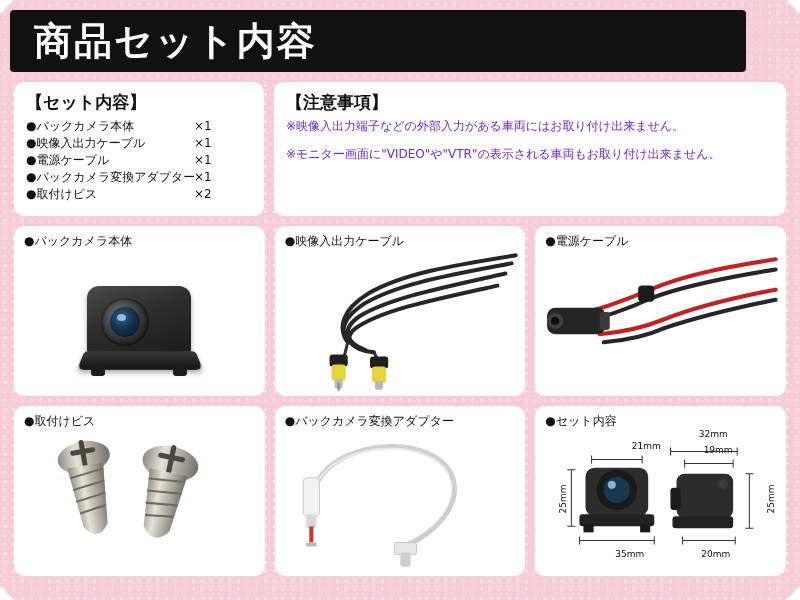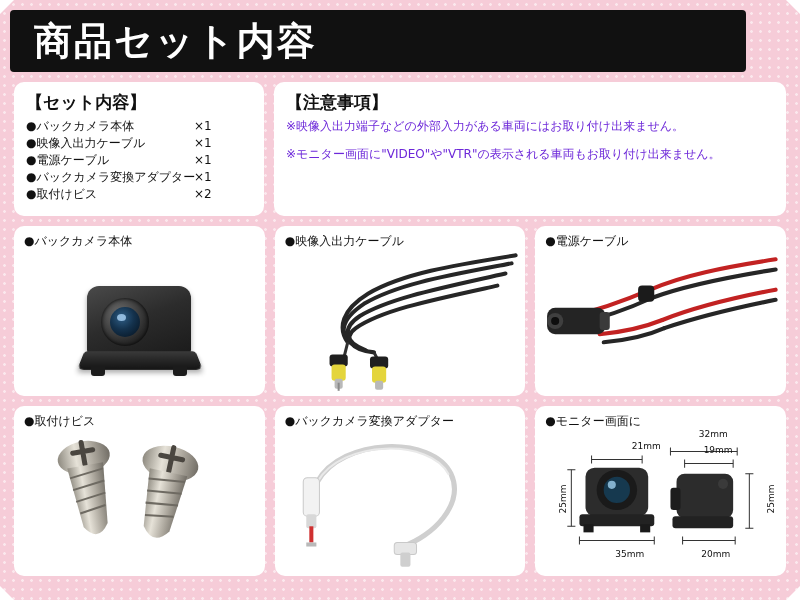--- a/index.html
+++ b/index.html
@@ -383,21 +383,21 @@
 
           <g>
             <rect x="112" y="112" width="22" height="12" rx="3" fill="#e6e6e6" stroke="#c9c9c9"></rect>
             <rect x="118" y="122" width="10" height="14" rx="2" fill="#cfcfcf"></rect>
           </g>
         </svg>
       </div>
     </div>
 
     <div class="cell">
-      <div class="cell-label">●モニター画面に</div>
+      <div class="cell-label">●セット内容</div>
       <div class="art">
         <svg class="svg-art" viewBox="0 0 236 140" preserveAspectRatio="xMidYMid meet">
 
           <g>
             <rect x="44" y="38" width="62" height="48" rx="9" fill="#2c2c2c"></rect>
             <circle cx="75" cy="60" r="20" fill="#1a1a1a"></circle>
             <circle cx="75" cy="60" r="13" fill="#16394f"></circle>
             <circle cx="70" cy="55" r="4" fill="#9fd0ee" opacity=".8"></circle>
             <rect x="38" y="84" width="74" height="12" rx="3" fill="#222"></rect>
             <rect x="42" y="94" width="10" height="8" fill="#1a1a1a"></rect>

